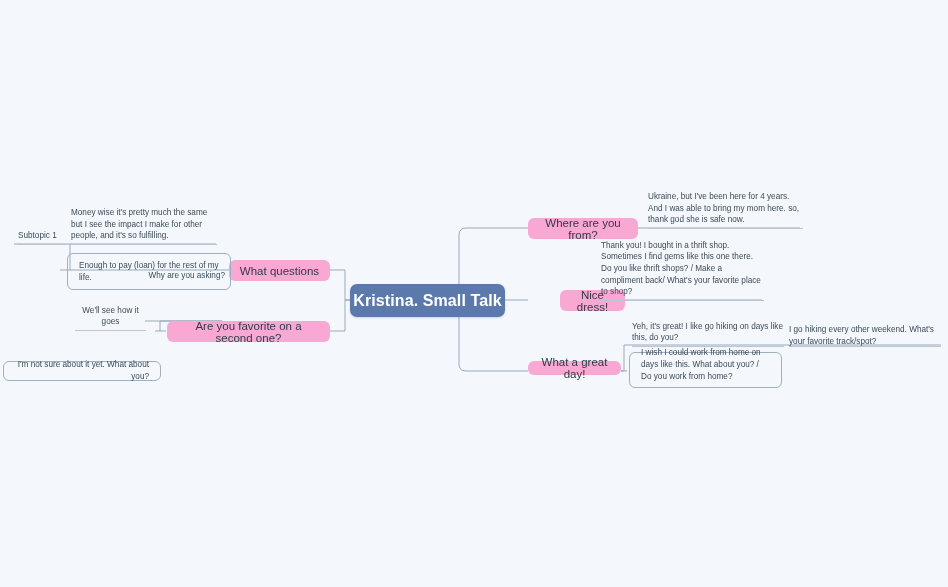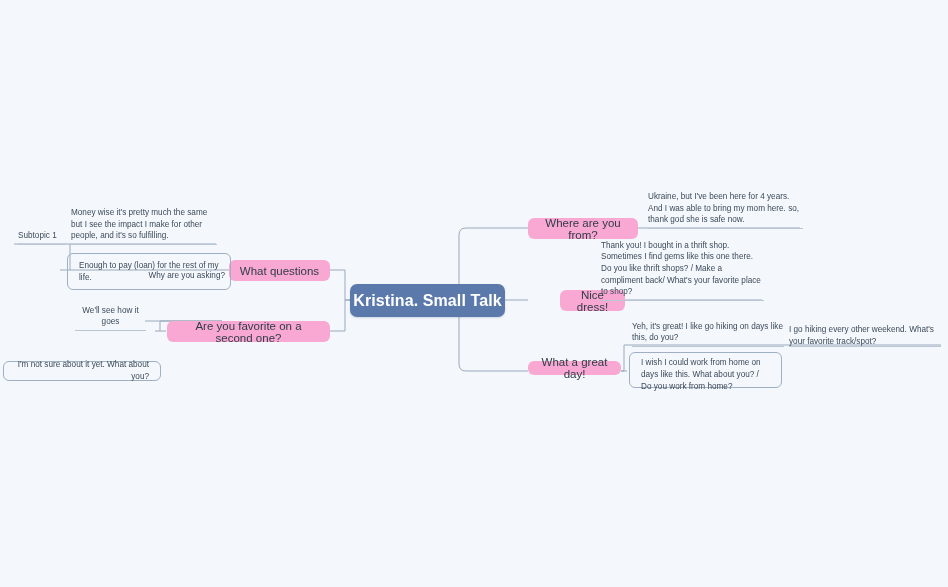--- a/index.html
+++ b/index.html
@@ -76,21 +76,21 @@
     font-size: 8.2px;
     line-height: 1.45;
     border: 1px solid #9fb0c2;
     border-radius: 6px;
     background: transparent;
     padding: 4px 11px;
     display: flex;
     align-items: center;
   }
   .boxed.align-right { justify-content: flex-end; text-align: right; }
-  .boxed.pad-top { align-items: flex-start; }
+  .boxed.pad-top { align-items: flex-end; }
   .edge-line { stroke: #9aa9bb; stroke-width: 1; fill: none; }
 </style>
 </head>
 <body>
 
 <div id="canvas">
 
   <svg id="edges" viewBox="0 0 948 587" width="948" height="587">
 
     <path class="edge-line" d="M 494 300 L 512 300 L 528 300"></path>

